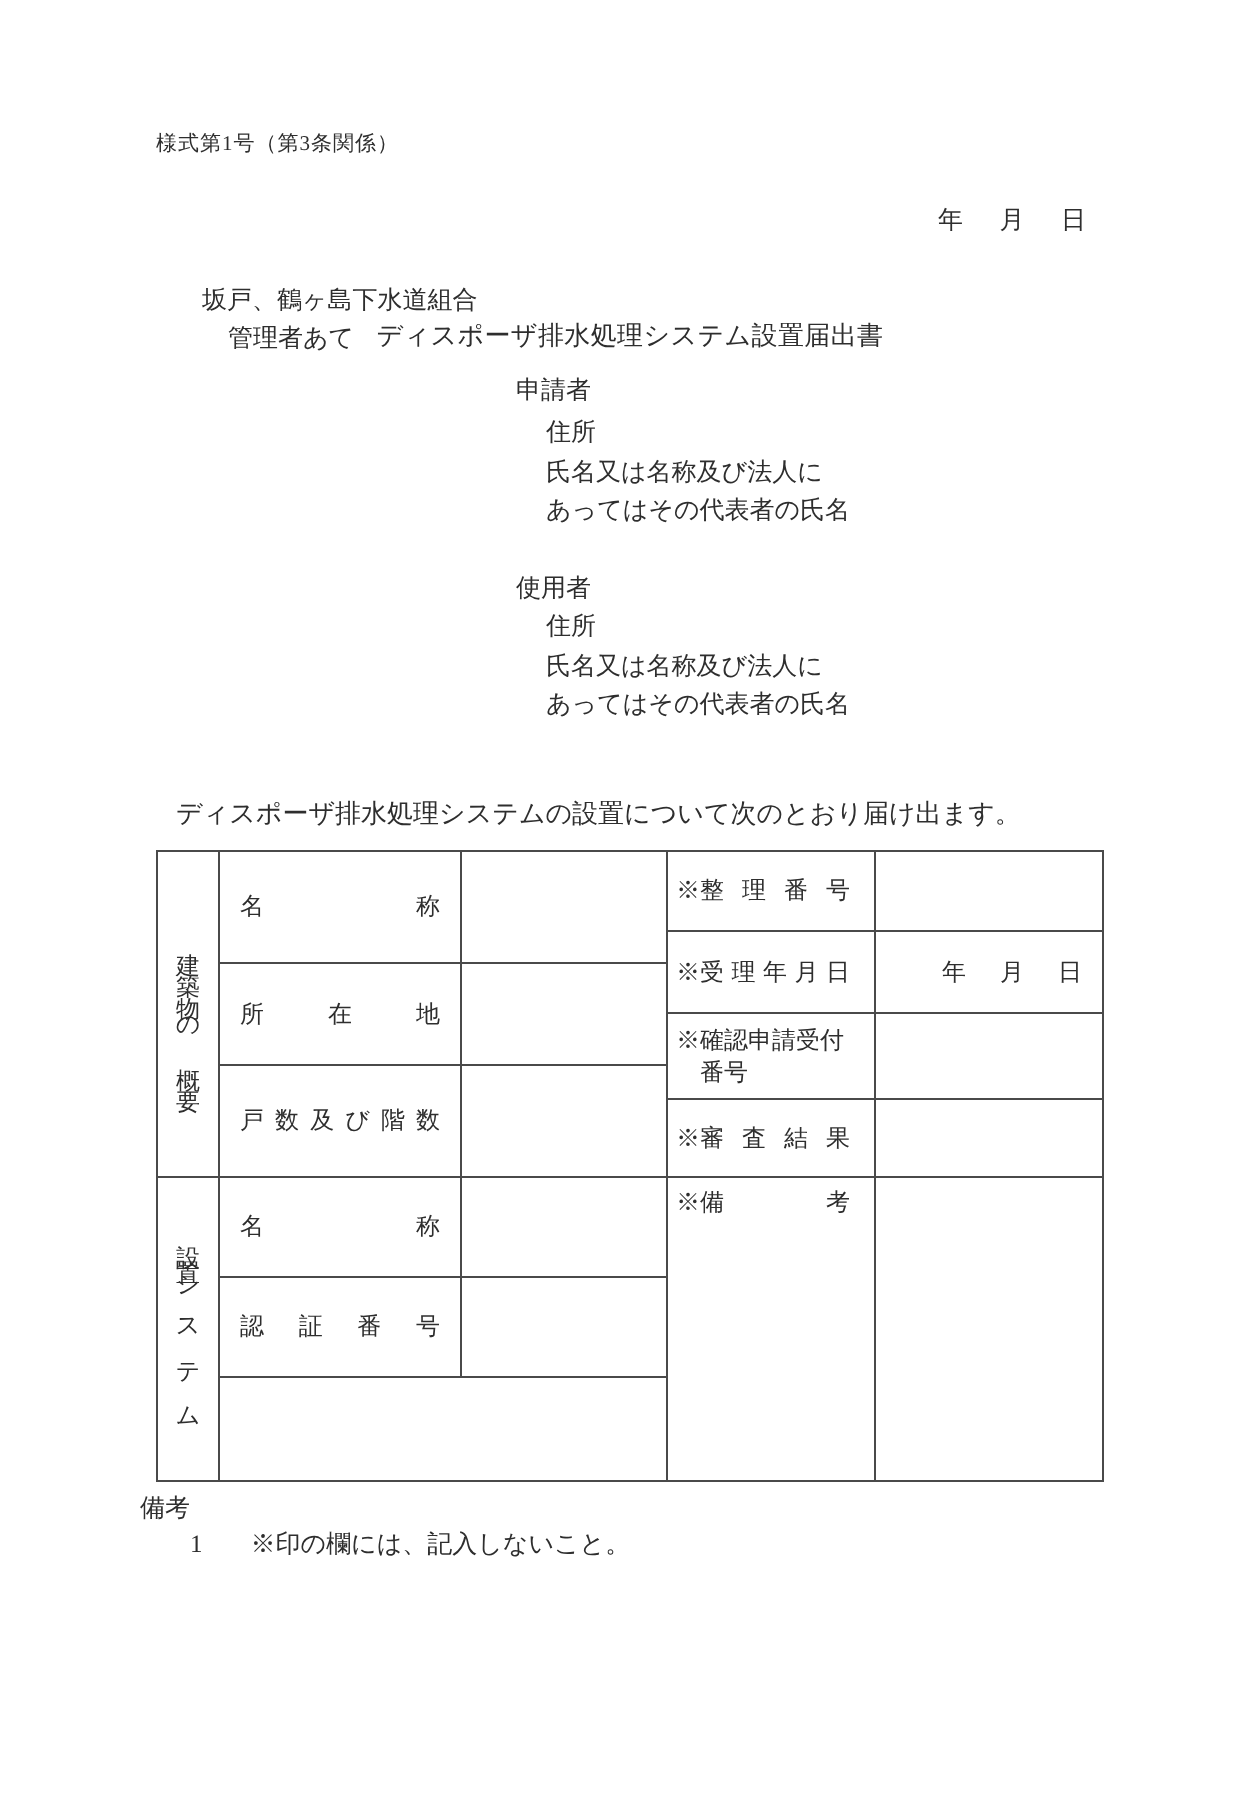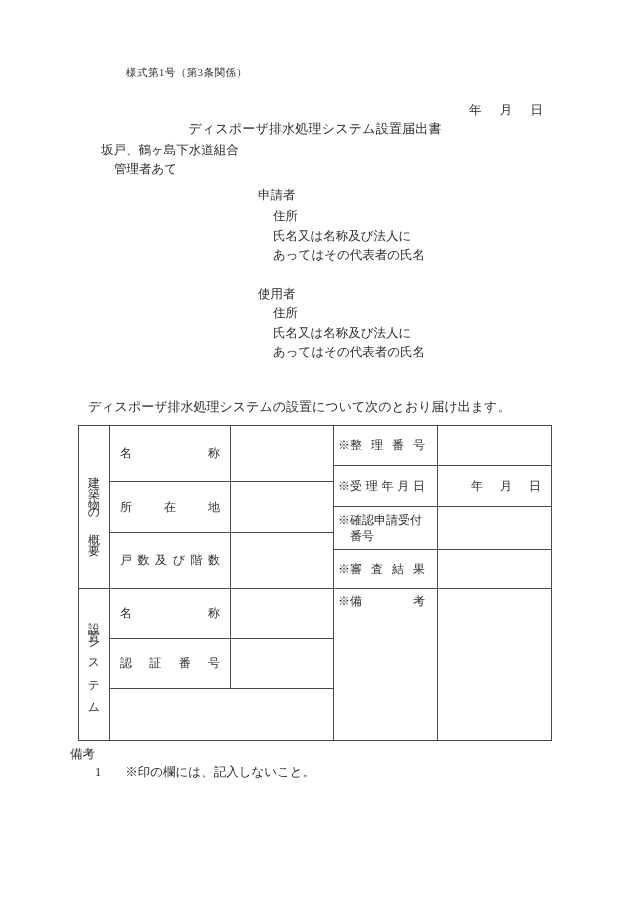--- a/index.html
+++ b/index.html
@@ -12,22 +12,22 @@
   .page{
     position:relative;
     width:630px;height:903px;
     background:var(--paper);
     color:var(--ink);
     font-family:"Liberation Serif","DejaVu Serif",serif;
     font-size:12.5px;
     overflow:hidden;
   }
   .tline{position:absolute;white-space:nowrap;line-height:15px;}
-  .form-no{font-size:10.5px;letter-spacing:0.5px;margin-left:48px;}
-  .doc-title{left:0;width:630px;text-align:center;font-size:13px;letter-spacing:0.2px;}
+  .form-no{font-size:10.5px;letter-spacing:0.5px;}
+  .doc-title{left:0;width:630px;text-align:center;font-size:13px;letter-spacing:0.2px;margin-top:39px;}
   .date-top{display:flex;justify-content:space-between;box-sizing:border-box;}
 
   
   .otable{
     position:absolute;left:78px;top:425px;
     width:474px;height:316px;
     border:1px solid var(--line);
     box-sizing:border-box;
   }
   .cell{

